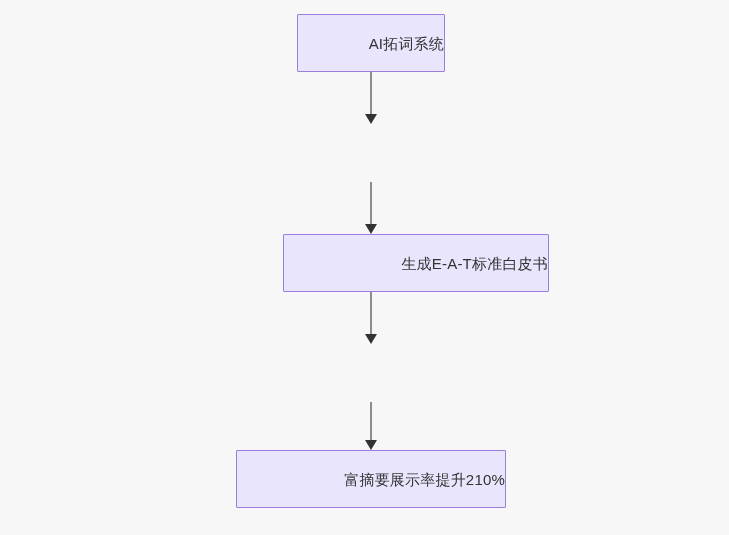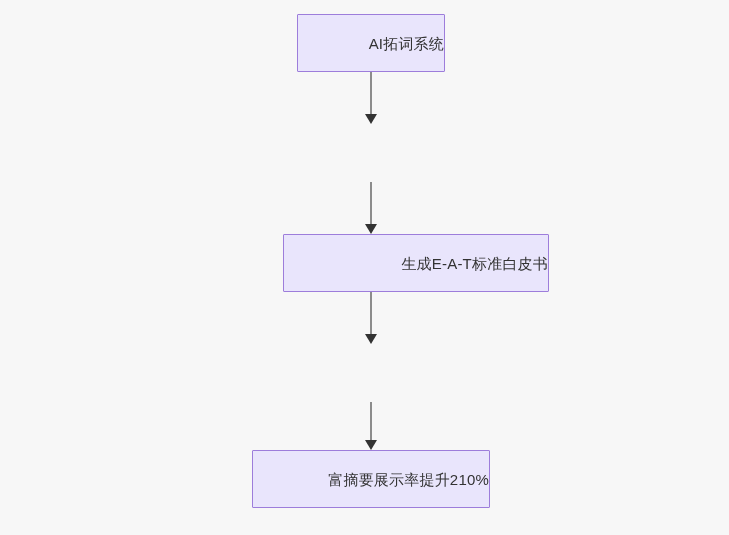--- a/index.html
+++ b/index.html
@@ -93,17 +93,17 @@
   <div class="node" style="left:371px; top:14px; width:148px;">
     <span class="node-label">AI拓词系统</span>
   </div>
 
 
   <div class="node" style="left:371px; top:234px; width:266px;margin-left:45px;">
     <span class="node-label">生成E-A-T标准白皮书</span>
   </div>
 
 
-  <div class="node" style="left:371px; top:450px; width:238px;padding-left:41px;">
+  <div class="node" style="left:371px; top:450px; width:270px;padding-left:41px;">
     <span class="node-label">富摘要展示率提升210%</span>
   </div>
 
 </div>
 
 </body></html>

